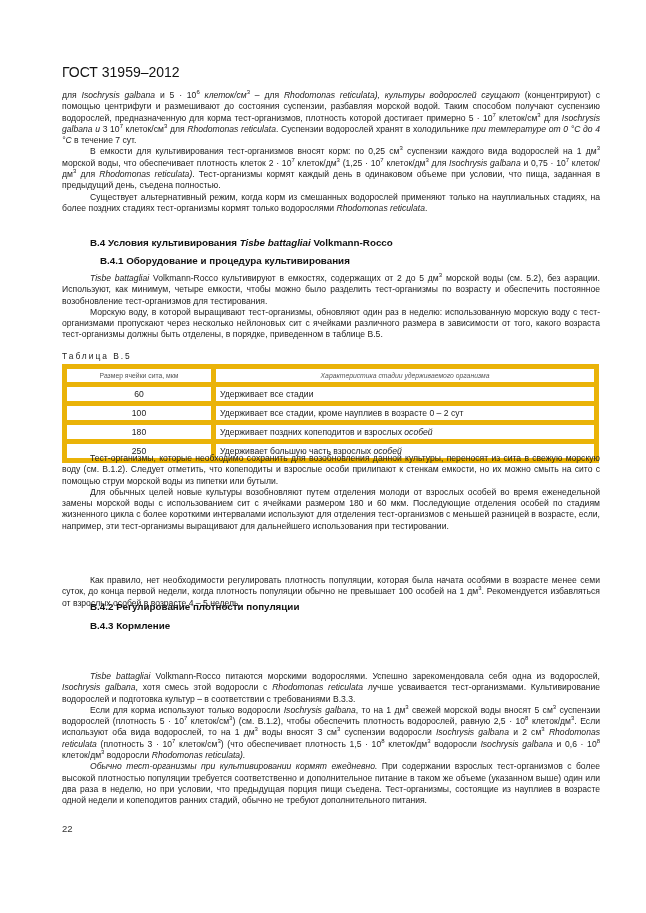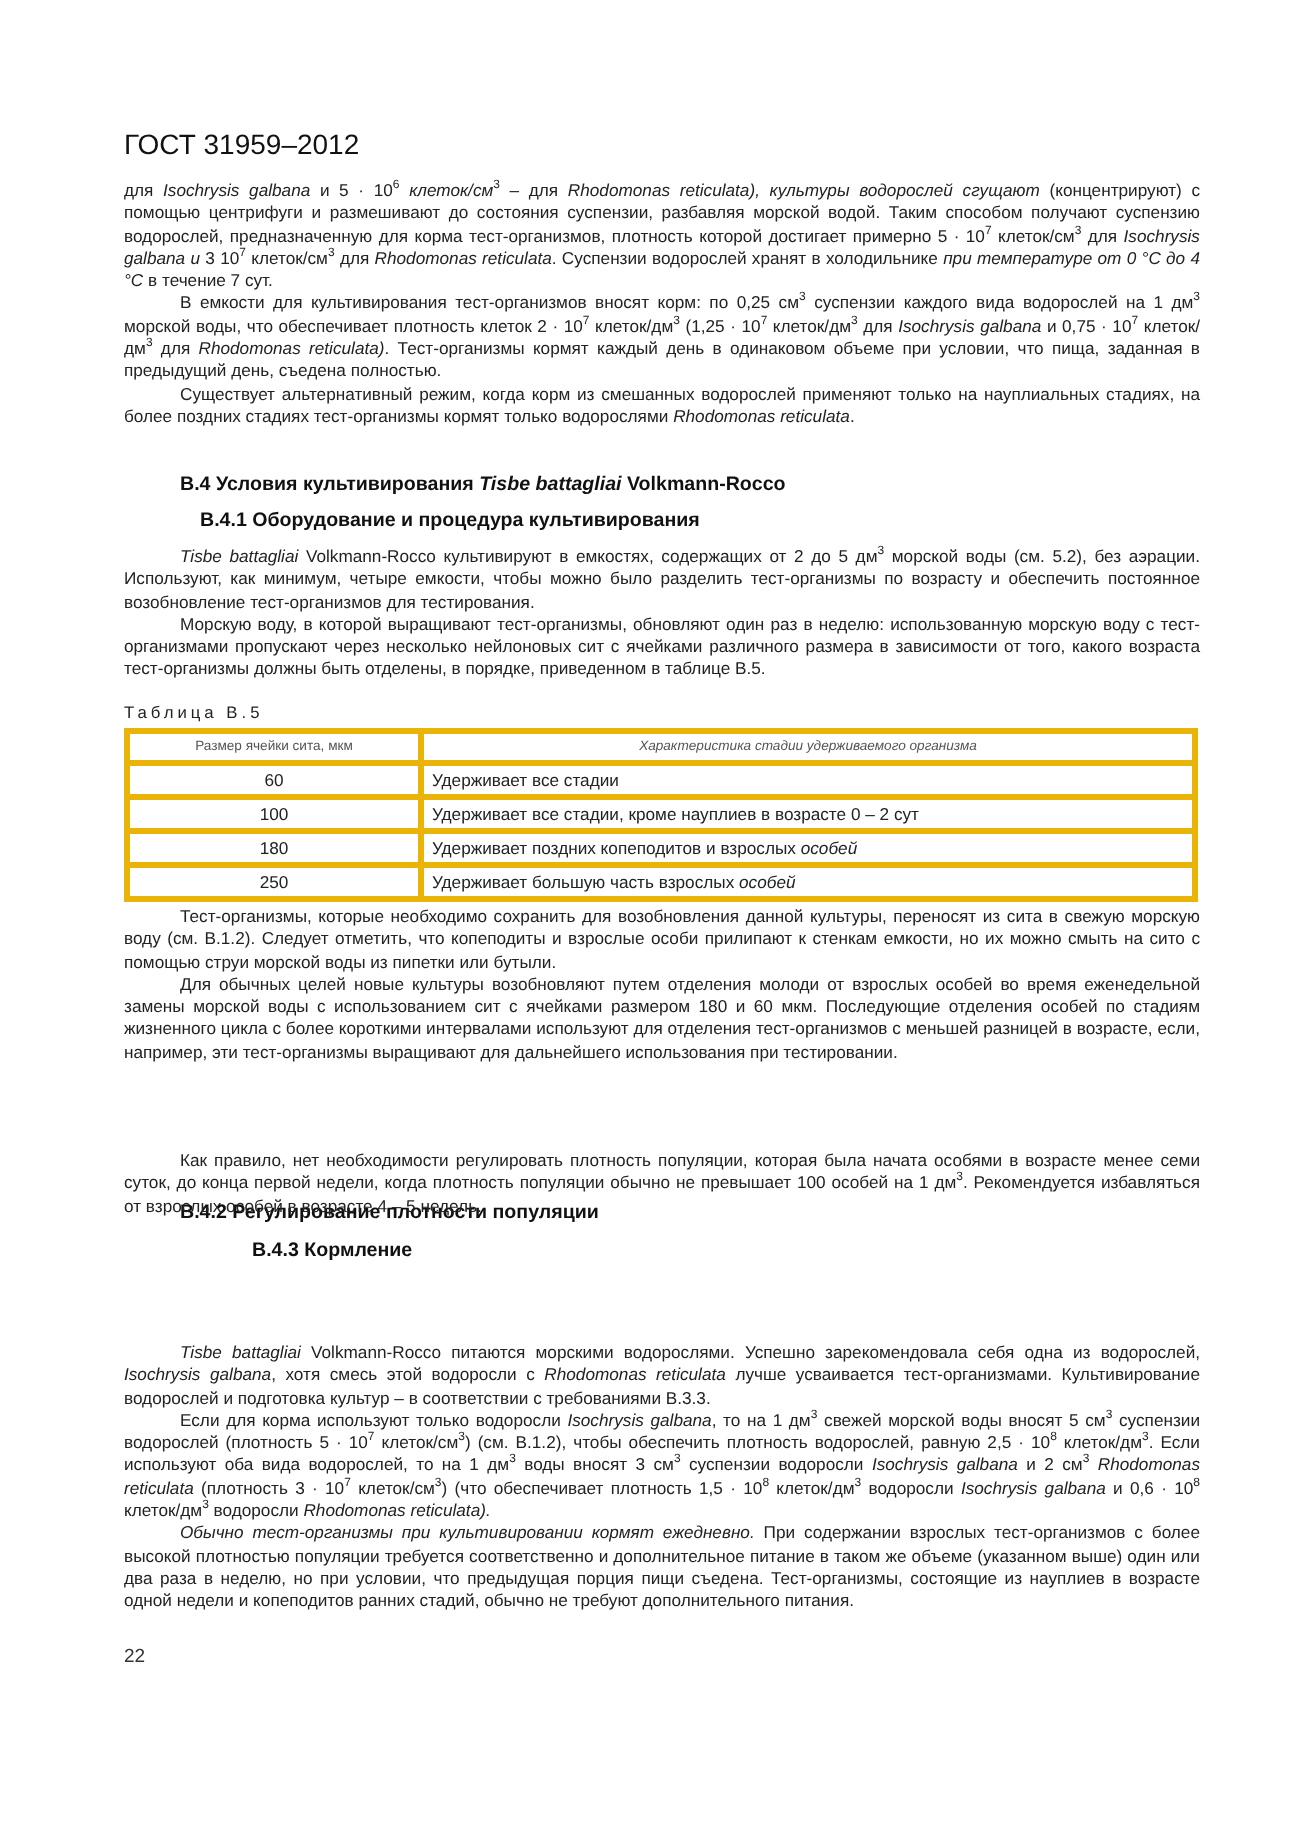--- a/index.html
+++ b/index.html
@@ -7,21 +7,21 @@
          font-family:"Liberation Sans", sans-serif; color:#1e1e1e; }
   .std-header { position:absolute; left:62px; top:64px; font-weight:normal; font-size:14px; color:#111; }
   .txt { position:absolute; left:62px; width:538px; font-size:8.6px; line-height:11.3px; text-align:justify; color:#222; }
   .txt p { margin:0; }
   .ind { text-indent:28px; }
   .h { position:absolute; left:90px; font-weight:bold; font-size:9.8px; color:#111; }
   i { }
   sup { font-size:6px; line-height:0; vertical-align:4px; }
   .tcap { position:absolute; left:62px; top:351px; font-size:8.4px; letter-spacing:2px; color:#222; }
   table.tb { position:absolute; left:62px; top:364px; width:537px; border-collapse:collapse; font-size:8.6px; color:#222; }
-  table.tb td, table.tb th { border:3px solid #eab308; padding:1px 4px; height:12px; line-height:12px; }
+  table.tb td, table.tb th { border:5px solid #eab308; padding:1px 4px; height:12px; line-height:12px; }
   table.tb th { font-weight:normal; font-size:6.8px; color:#555; height:11px; line-height:11px; border-bottom:2px solid #111; }
   table.tb th.c2 { font-style:italic; }
   table.tb td.c1 { text-align:center; width:136px; }
   .pagenum { position:absolute; left:62px; top:823px; font-size:9.5px; color:#333; }
 </style>
 </head>
 <body>
 
 <div class="std-header">ГОСТ 31959–2012</div>
 
@@ -68,20 +68,20 @@
 <div class="txt" style="top:453px;">
   <p class="ind">Тест-организмы, которые необходимо сохранить для возобновления данной культуры, переносят из сита в свежую морскую воду (см. В.1.2). Следует отметить, что копеподиты и взрослые особи прилипают к стенкам емкости, но их можно смыть на сито с помощью струи морской воды из пипетки или бутыли.</p>
   <p class="ind">Для обычных целей новые культуры возобновляют путем отделения молоди от взрослых особей во время еженедельной замены морской воды с использованием сит с ячейками размером 180 и 60 мкм. Последующие отделения особей по стадиям жизненного цикла с более короткими интервалами используют для отделения тест-организмов с меньшей разницей в возрасте, если, например, эти тест-организмы выращивают для дальнейшего использования при тестировании.</p>
 </div>
 
 <div class="h" style="top:563px;margin-top:38px;">В.4.2 Регулирование плотности популяции</div>
 <div class="txt" style="top:575px;">
   <p class="ind"><span>Как правило, нет необходимости регулировать плотность популяции, которая была начата особями в возрасте менее семи суток, до конца первой недели, когда плотность популяции обычно не превышает 100 особей на 1 дм</span><sup>3</sup><span>. Рекомендуется избавляться от взрослых особей в возрасте 4 – 5 недель.</span></p>
 </div>
 
-<div class="h" style="top:620px;margin-left:36px;">В.4.3 Кормление</div>
+<div class="h" style="top:620px;">В.4.3 Кормление</div>
 <div class="txt" style="top:671px;">
   <p class="ind"><i>Tisbe battagliai</i><span> Volkmann-Rocco питаются морскими водорослями. Успешно зарекомендовала себя одна из водорослей, </span><i>Isochrysis galbana</i><span>, хотя смесь этой водоросли с </span><i>Rhodomonas reticulata</i><span> лучше усваивается тест-организмами. Культивирование водорослей и подготовка культур – в соответствии с требованиями В.3.3.</span></p>
   <p class="ind"><span>Если для корма используют только водоросли </span><i>Isochrysis galbana</i><span>, то на 1 дм</span><sup>3</sup><span> свежей морской воды вносят 5 см</span><sup>3</sup><span> суспензии водорослей (плотность  5 · 10</span><sup>7</sup><span> клеток/см</span><sup>3</sup><span>) (см. В.1.2), чтобы обеспечить плотность водорослей, равную 2,5 · 10</span><sup>8</sup><span> клеток/дм</span><sup>3</sup><span>. Если используют оба вида водорослей, то на 1 дм</span><sup>3</sup><span> воды вносят 3 см</span><sup>3</sup><span> суспензии водоросли </span><i>Isochrysis galbana</i><span> и 2 см</span><sup>3</sup><span> </span><i>Rhodomonas reticulata</i><span> (плотность 3 · 10</span><sup>7</sup><span> клеток/см</span><sup>3</sup><span>) (что обеспечивает плотность 1,5 · 10</span><sup>8</sup><span> клеток/дм</span><sup>3</sup><span> водоросли </span><i>Isochrysis galbana</i><span> и 0,6 · 10</span><sup>8</sup><span> клеток/дм</span><sup>3</sup><span> водоросли </span><i>Rhodomonas reticulata).</i></p>
   <p class="ind"><i>Обычно тест-организмы при культивировании кормят ежедневно.</i><span> При содержании взрослых тест-организмов с более высокой плотностью популяции требуется соответственно и дополнительное питание в таком же объеме (указанном выше) один или два раза в неделю, но при условии, что предыдущая порция пищи съедена. Тест-организмы, состоящие из науплиев в возрасте одной недели и копеподитов ранних стадий, обычно не требуют дополнительного питания.</span></p>
 </div>
 
 <div class="pagenum">22</div>
 
 </body></html>

